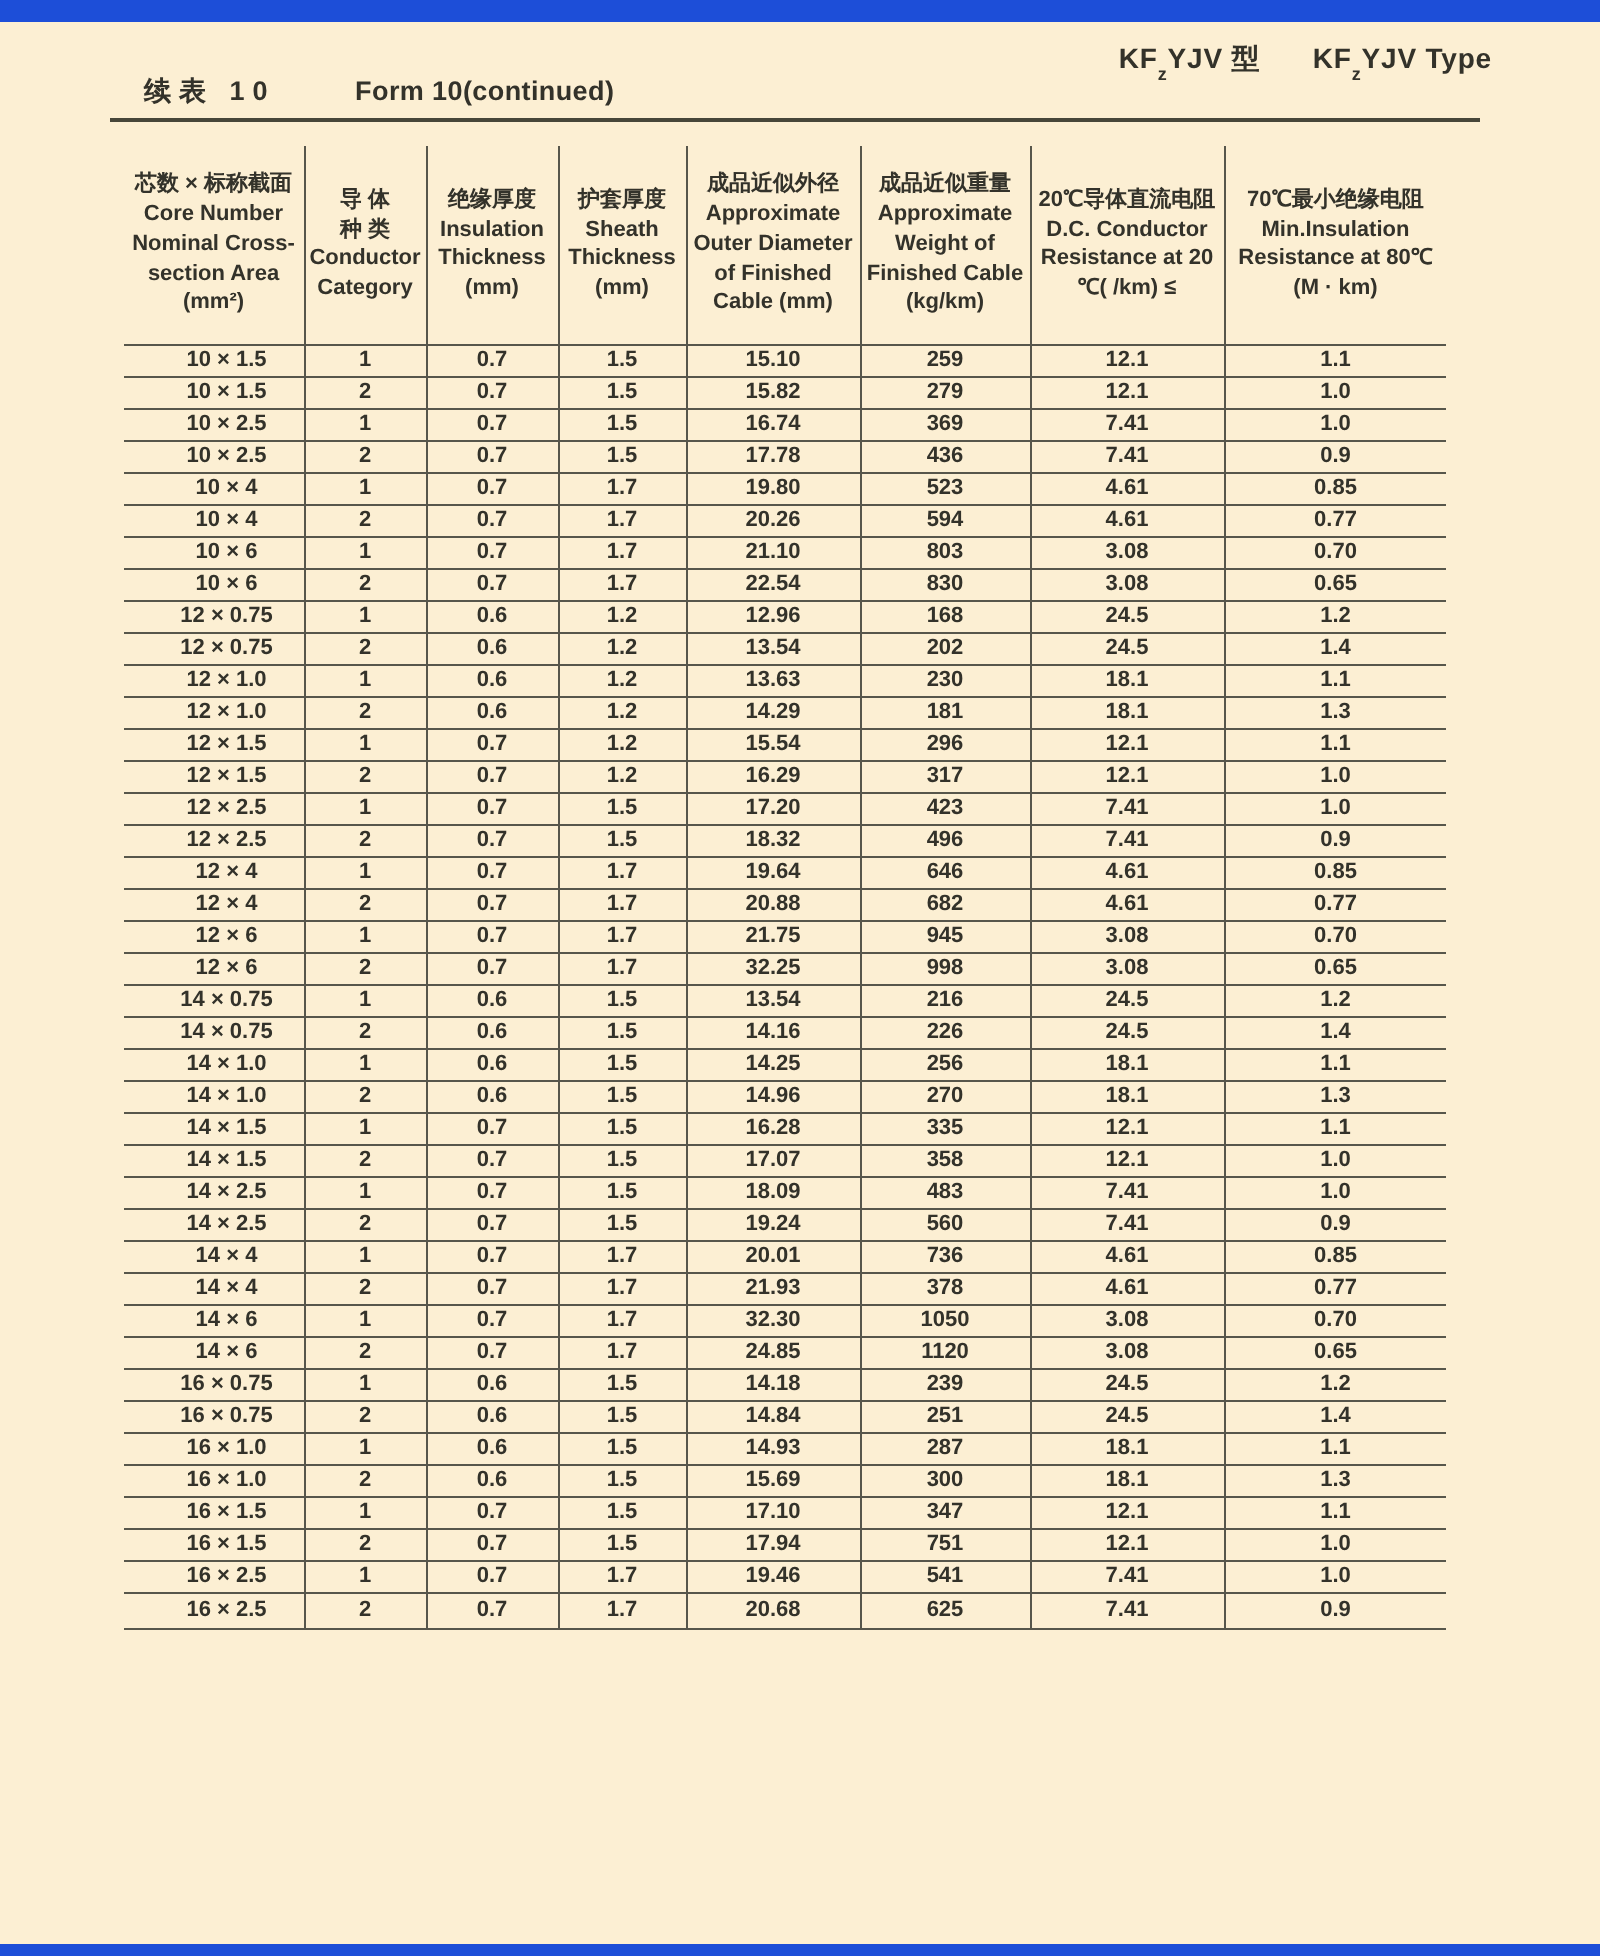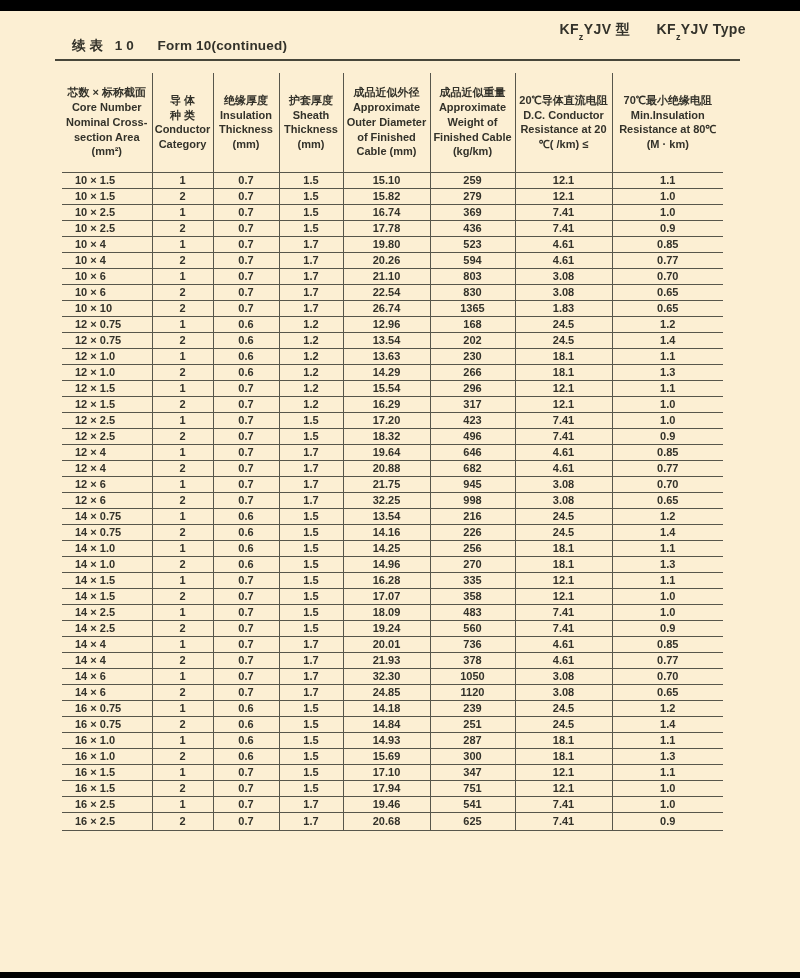--- a/index.html
+++ b/index.html
@@ -2,21 +2,21 @@
 <html style="--paper: #fcefd3; --line: #57564b; --line-strong: #474639; --ink: #33322a;"><head>
 <meta charset="utf-8">
 <style>
   * { box-sizing: border-box; margin: 0; padding: 0; }
   html, body { background: #ffffff; }
   body { font-family: "Liberation Sans", sans-serif; }
   .page {
     position: relative;
     width: 800px;
     height: 978px;
-    background: #000000;
+    background: #1d4ed8;
     overflow: hidden;
     font-family: "Liberation Sans", sans-serif;
   }
   .paper {
     position: absolute;
     left: 0; top: 11px;
     width: 800px; height: 961px;
     background: var(--paper, #fcefd3);
   }
   .type-label {
@@ -32,21 +32,21 @@
   .type-label sub { font-size: 9px; position: relative; top: 2px; }
   .form-line {
     position: absolute;
     top: 26px; left: 72px;
     font-size: 13.5px;
     font-weight: 600;
     color: var(--ink, #33322a);
     white-space: nowrap;
   }
   .form-cn { letter-spacing: 4px; text-align: right; }
-  .form-en { margin-left: 16px; letter-spacing: 0.2px; }
+  .form-en { margin-left: 36px; letter-spacing: 0.2px; }
   .top-rule {
     position: absolute;
     left: 55px; top: 48px;
     width: 685px; height: 2px;
     background: var(--line-strong, #474639);
   }
   table.spec {
     position: absolute;
     left: 62px; top: 50px;
     width: 661px;
@@ -83,21 +83,21 @@
     height: 15.3px;
     font-size: 11px;
     font-weight: bold;
     text-align: center;
     line-height: 15px;
     padding: 0;
     white-space: nowrap;
     overflow: hidden;
   }
   table.spec tbody td:first-child {
-    text-align: left;
+    text-align: center;
     padding-left: 13px;
   }
   table.spec tbody tr:last-child td { height: 18px; }
 </style>
 </head>
 <body>
 
 <div class="page">
   <div class="paper">
 
@@ -254,30 +254,20 @@
             <td>10 × 6</td>
             <td>2</td>
             <td>0.7</td>
             <td>1.7</td>
             <td>22.54</td>
             <td>830</td>
             <td>3.08</td>
             <td>0.65</td>
           </tr>
           <tr>
-            <td>10 × 10</td>
-            <td>2</td>
-            <td>0.7</td>
-            <td>1.7</td>
-            <td>26.74</td>
-            <td>1365</td>
-            <td>1.83</td>
-            <td>0.65</td>
-          </tr>
-          <tr>
             <td>12 × 0.75</td>
             <td>1</td>
             <td>0.6</td>
             <td>1.2</td>
             <td>12.96</td>
             <td>168</td>
             <td>24.5</td>
             <td>1.2</td>
           </tr>
           <tr>
@@ -299,21 +289,21 @@
             <td>230</td>
             <td>18.1</td>
             <td>1.1</td>
           </tr>
           <tr>
             <td>12 × 1.0</td>
             <td>2</td>
             <td>0.6</td>
             <td>1.2</td>
             <td>14.29</td>
-            <td>266</td>
+            <td>181</td>
             <td>18.1</td>
             <td>1.3</td>
           </tr>
           <tr>
             <td>12 × 1.5</td>
             <td>1</td>
             <td>0.7</td>
             <td>1.2</td>
             <td>15.54</td>
             <td>296</td>

